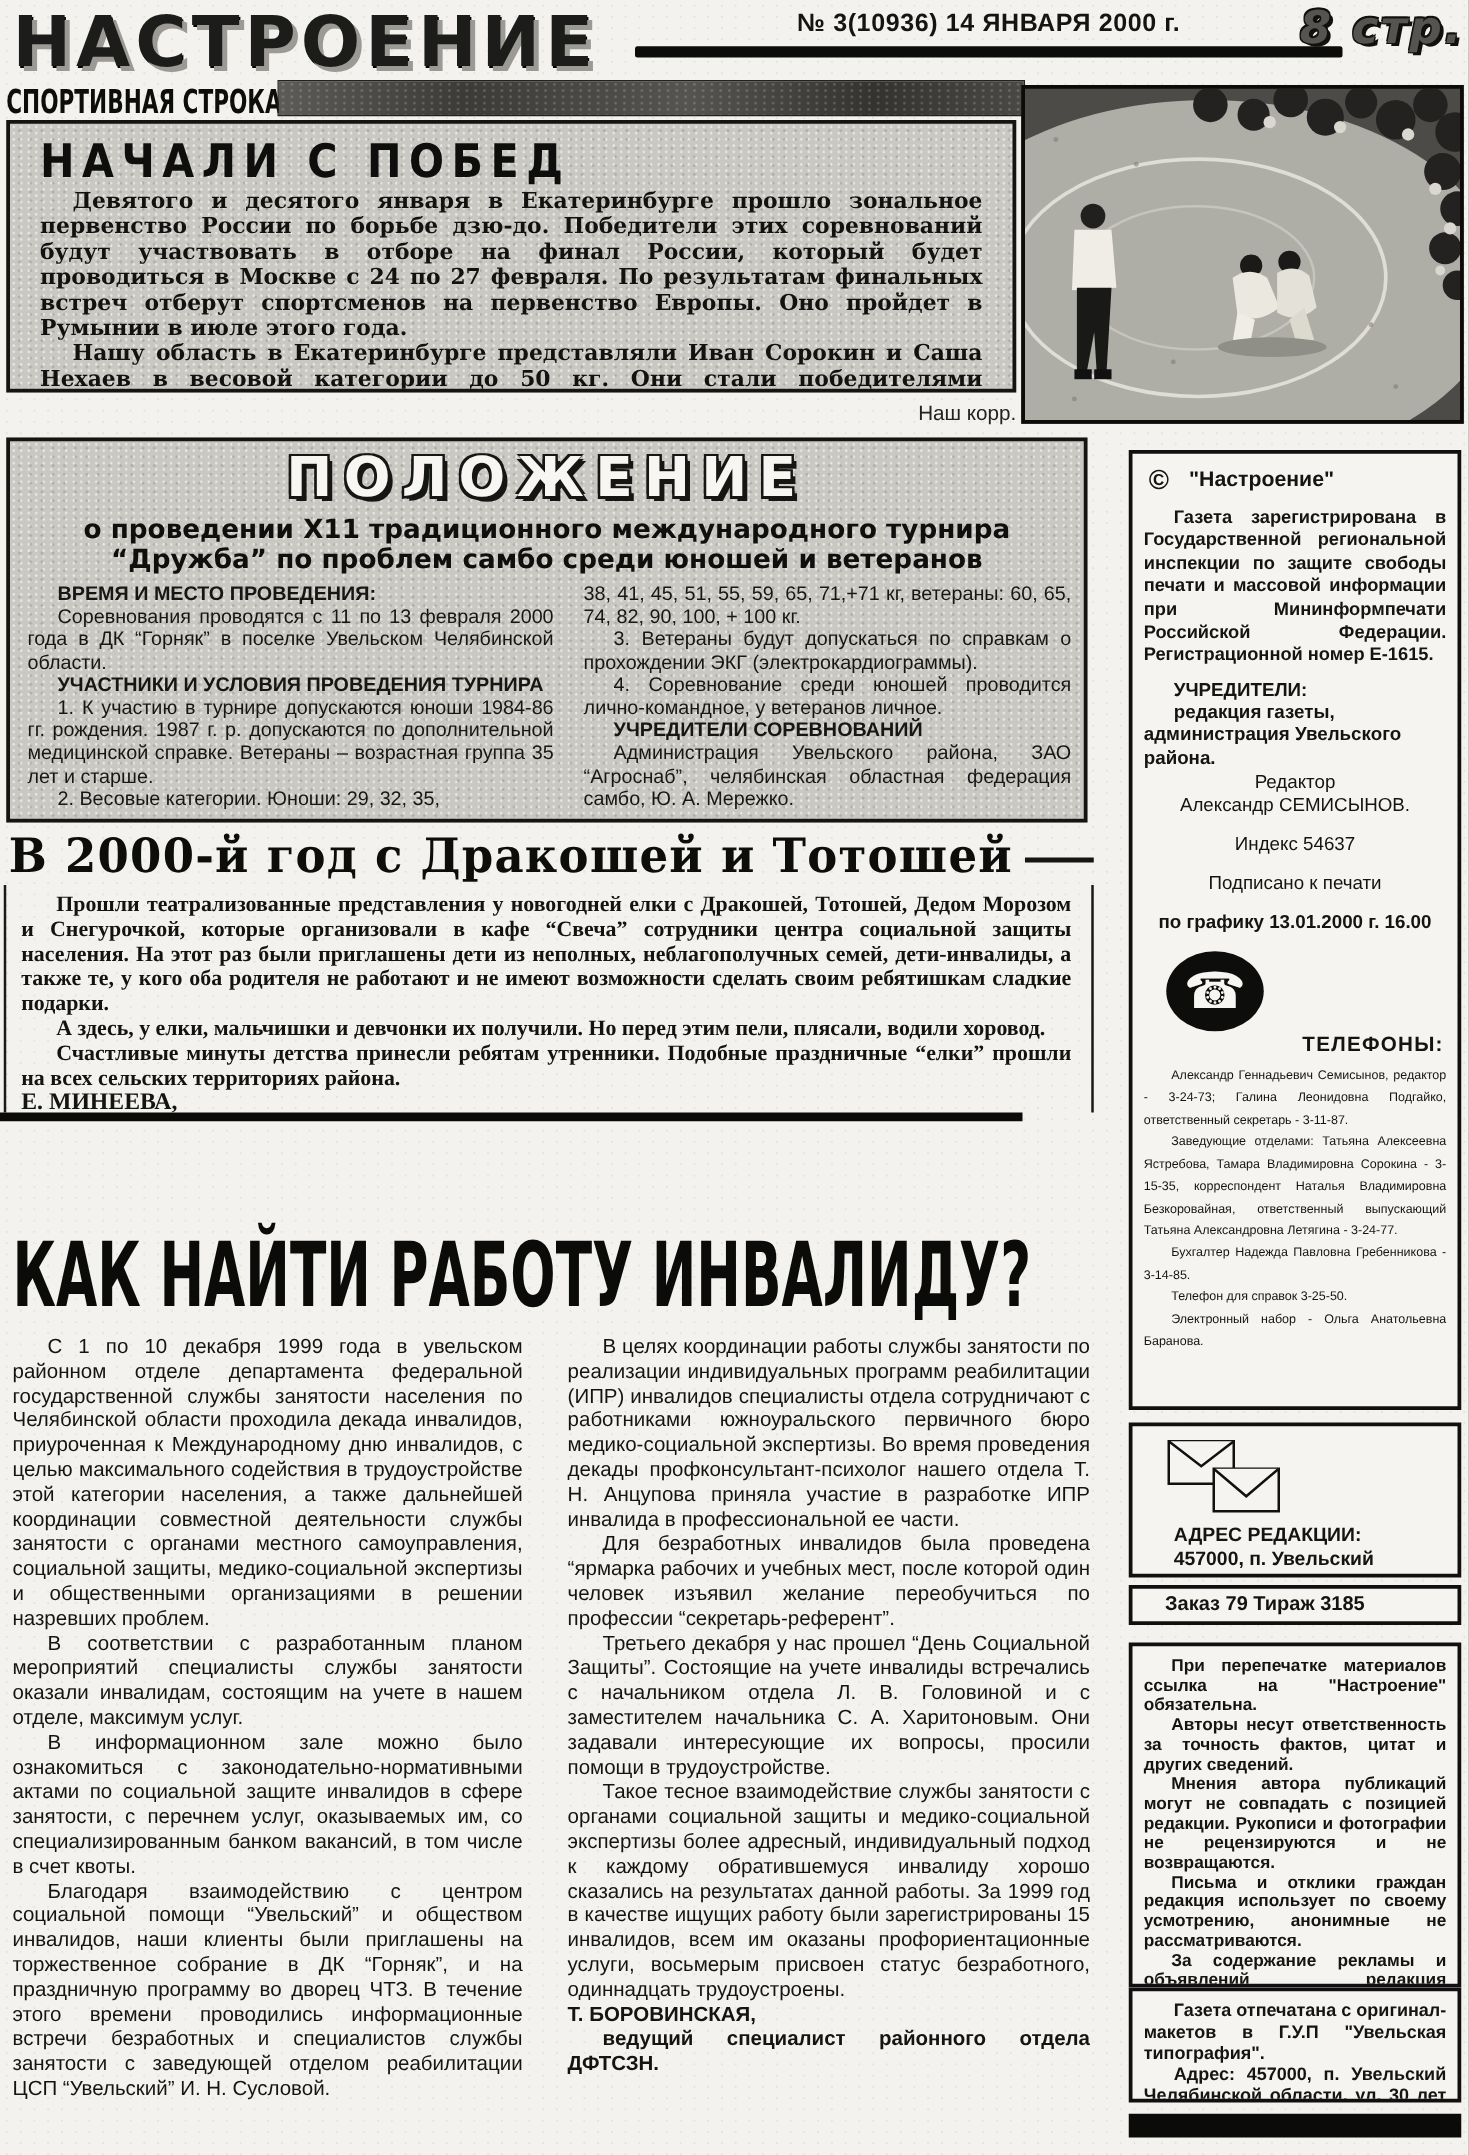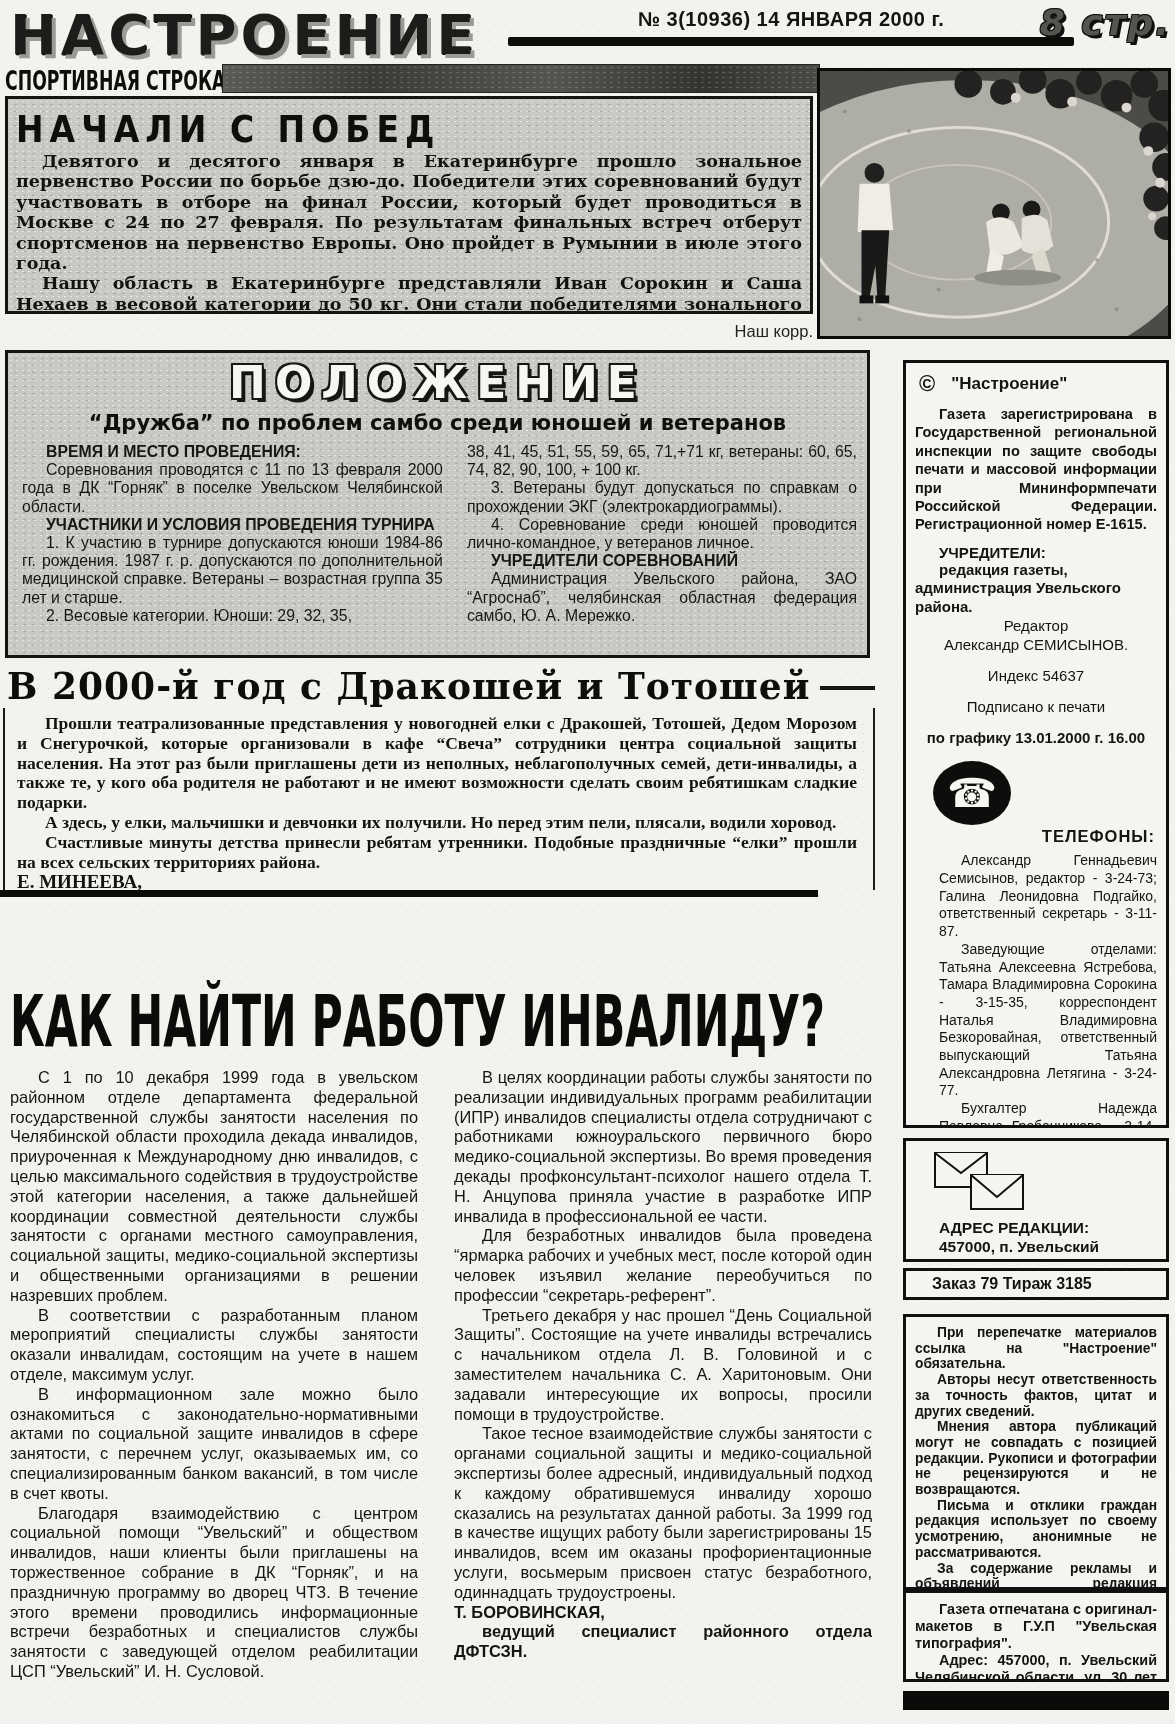--- a/index.html
+++ b/index.html
@@ -51,21 +51,21 @@
     border:1px solid #222;
   }
   
   .photo { position:absolute; left:817px; top:68px; width:354px; height:271px;
     border:3px solid #0b0b0a; background:#4a4947; }
   .photo svg { display:block; width:100%; height:100%; }
   
   .main { position:absolute; left:5px; top:96px; width:868px; height:1628px; }
   
   .box1 { position:absolute; top:0; left:0; width:808px; height:218px;
-    border:3px solid #141412; padding:8px 8px 6px; overflow:hidden; }
+    border:3px solid #141412; padding:8px 24px 6px; overflow:hidden; }
   .box1 h2 { font-family:"DejaVu Sans", sans-serif; font-weight:bold; font-size:33px;
     letter-spacing:6px; transform:scaleY(1.12); transform-origin:0 0; height:44px; white-space:nowrap; color:#0e0e0d;}
   .box1 p { font-family:"DejaVu Serif", serif; font-weight:bold; font-size:17.5px;
     line-height:20.4px; text-align:justify; text-indent:26px; color:#121211; }
   .byline-nash { position:absolute; top:226px; left:0; width:808px; text-align:right;
     font-size:16.5px; color:#222; }
   
   .box2 { position:absolute; top:254px; left:0; width:865px; height:308px;
     border:3px solid #141412; padding:4px 0 6px; overflow:hidden; }
   .poloj-title { text-align:center; font-family:"DejaVu Sans", sans-serif; font-weight:bold;
@@ -110,21 +110,21 @@
   .copy-glyph { font-size:22px; font-weight:bold; }
   .mh-reg { font-weight:bold; font-size:14.6px; line-height:18.4px; text-align:justify; text-indent:24px; margin-top:8px; }
   .mh-label { font-weight:bold; font-size:15px; margin-top:10px; text-indent:24px; }
   .mh-founders { font-weight:bold; font-size:15px; line-height:18.5px; text-indent:24px; }
   .mh-center { text-align:center; font-size:15px; line-height:19px; }
   .mh-gap { margin-top:12px; }
   .phone-icon { width:78px; height:64px; background:#0d0d0c; border-radius:50%;
     margin:14px 0 0 18px; display:flex; align-items:center; justify-content:center; }
   .phone-icon span { color:#f7f6f2; font-size:40px; line-height:1; font-family:"DejaVu Sans", sans-serif; }
   .phones-label { text-align:right; font-weight:bold; font-size:16.5px; letter-spacing:1px; margin:2px 2px 6px 0; }
-  .phones p { font-size:14px; line-height:17.7px; text-align:justify; text-indent:22px;margin-left:24px; }
+  .phones p { font-size:10px; line-height:17.7px; text-align:justify; text-indent:22px; }
   .addr { margin-top:10px; height:124px; overflow:hidden; }
   .envelopes { margin:2px 0 2px 18px; }
   .addr-label { font-weight:bold; font-size:15.5px; text-indent:24px; }
   .addr-text { font-weight:bold; font-size:15.5px; line-height:19px; text-indent:24px; }
   .order { margin-top:6px; height:32px; font-weight:bold; font-size:16px; padding-left:26px; display:flex; align-items:center; }
   .notice { margin-top:14px; height:276px; overflow:hidden; }
   .notice p { font-weight:bold; font-size:13.8px; line-height:15.7px; text-align:justify; text-indent:22px; }
   .printbox { margin-top:0; height:92px; overflow:hidden; }
   .printbox p { font-weight:bold; font-size:14.4px; line-height:17px; text-align:justify; text-indent:24px; }
   .blackbar { margin-top:9px; height:19px; background:#0b0b0a; }
@@ -201,20 +201,21 @@
     <section class="box1 noise">
       <h2>НАЧАЛИ С ПОБЕД</h2>
       <p>Девятого и десятого января в Екатеринбурге прошло зональное первенство России по борьбе дзю-до. Победители этих соревнований будут участвовать в отборе на финал России, который будет проводиться в Москве с 24 по 27 февраля. По результатам финальных встреч отберут спортсменов на первенство Европы. Оно пройдет в Румынии в июле этого года.</p>
       <p>Нашу область в Екатеринбурге представляли Иван Сорокин и Саша Нехаев в весовой категории до 50 кг. Они стали победителями зонального первенства России, поздравляем их с выходом в финальные соревнования.</p>
     </section>
     <div class="byline-nash">Наш корр.</div>
 
     <section class="box2 noise">
       <div class="poloj-title">ПОЛОЖЕНИЕ</div>
       <div class="poloj-sub">
+        <div>о проведении X11 традиционного международного турнира</div>
         <div>“Дружба” по проблем самбо среди юношей и ветеранов</div>
       </div>
       <div class="cols2">
         <div class="colA">
           <h4>ВРЕМЯ И МЕСТО ПРОВЕДЕНИЯ:</h4>
           <p>Соревнования проводятся с 11 по 13 февраля 2000 года в ДК “Горняк” в поселке Увельском Челябинской области.</p>
           <h4>УЧАСТНИКИ И УСЛОВИЯ ПРОВЕДЕНИЯ ТУРНИРА</h4>
           <p>1. К участию в турнире допускаются юноши 1984-86 гг. рождения. 1987 г. р. допускаются по дополнительной медицинской справке. Ветераны – возрастная группа 35 лет и старше.</p>
           <p>2. Весовые категории. Юноши: 29, 32, 35,</p>
         </div>

